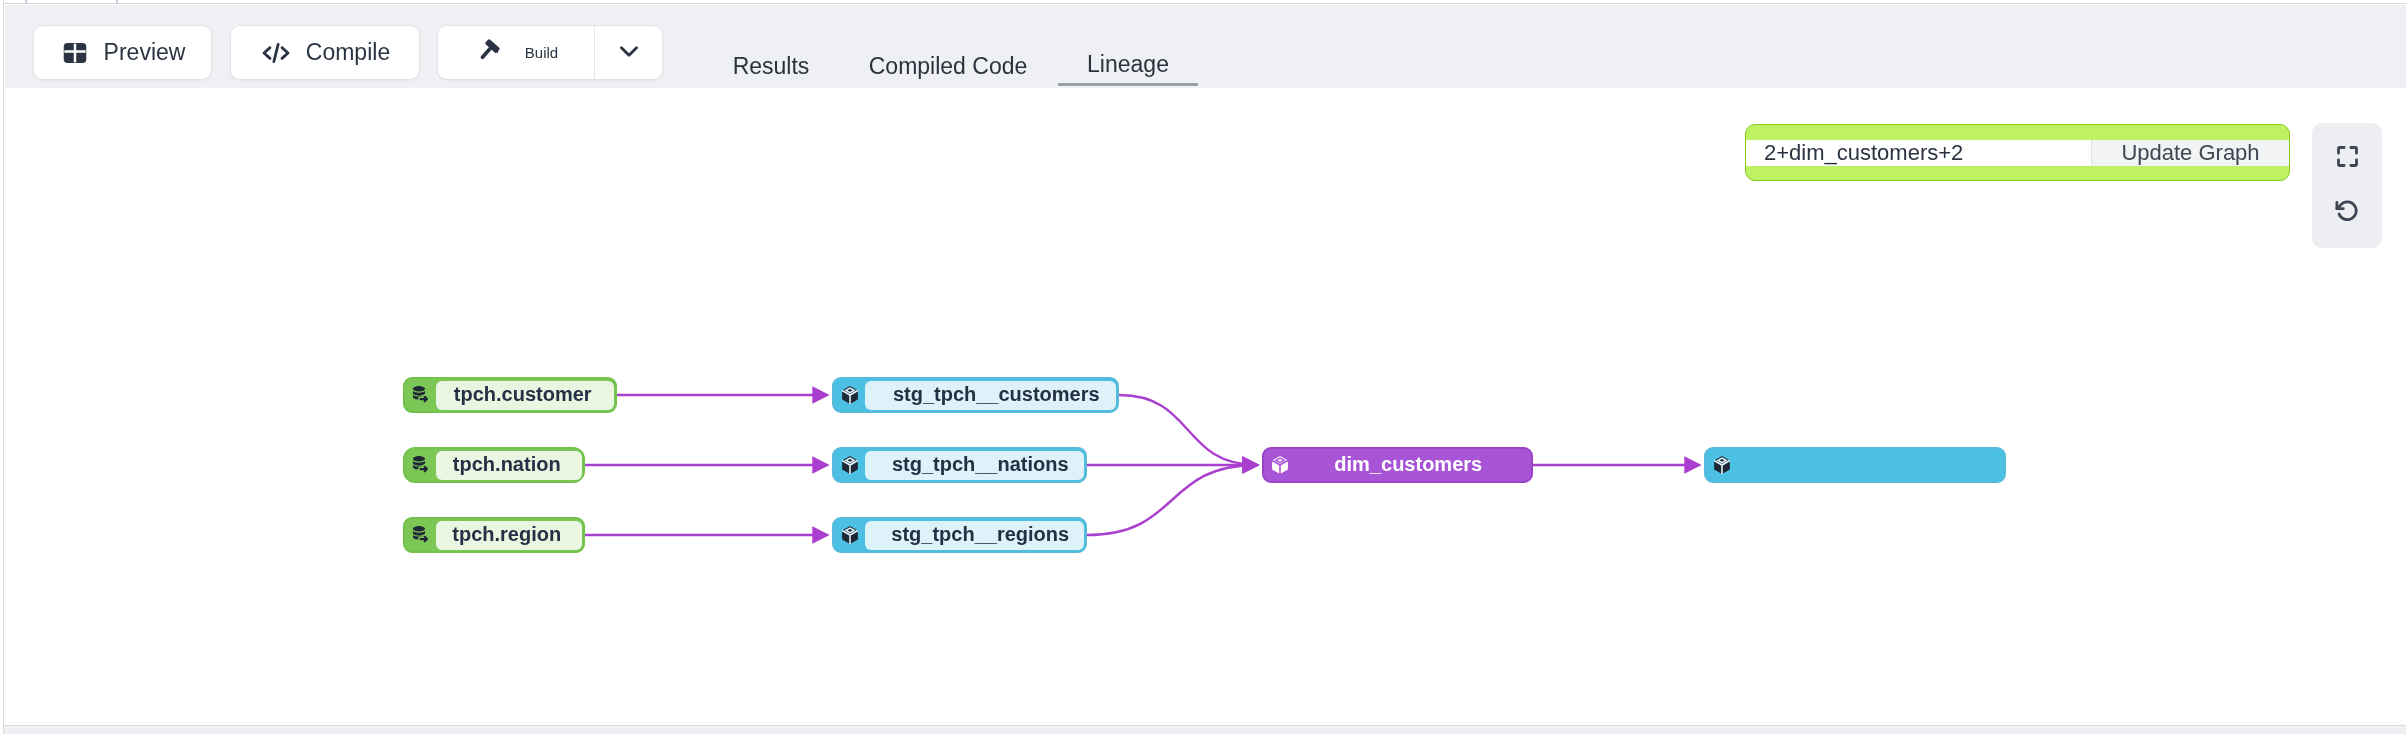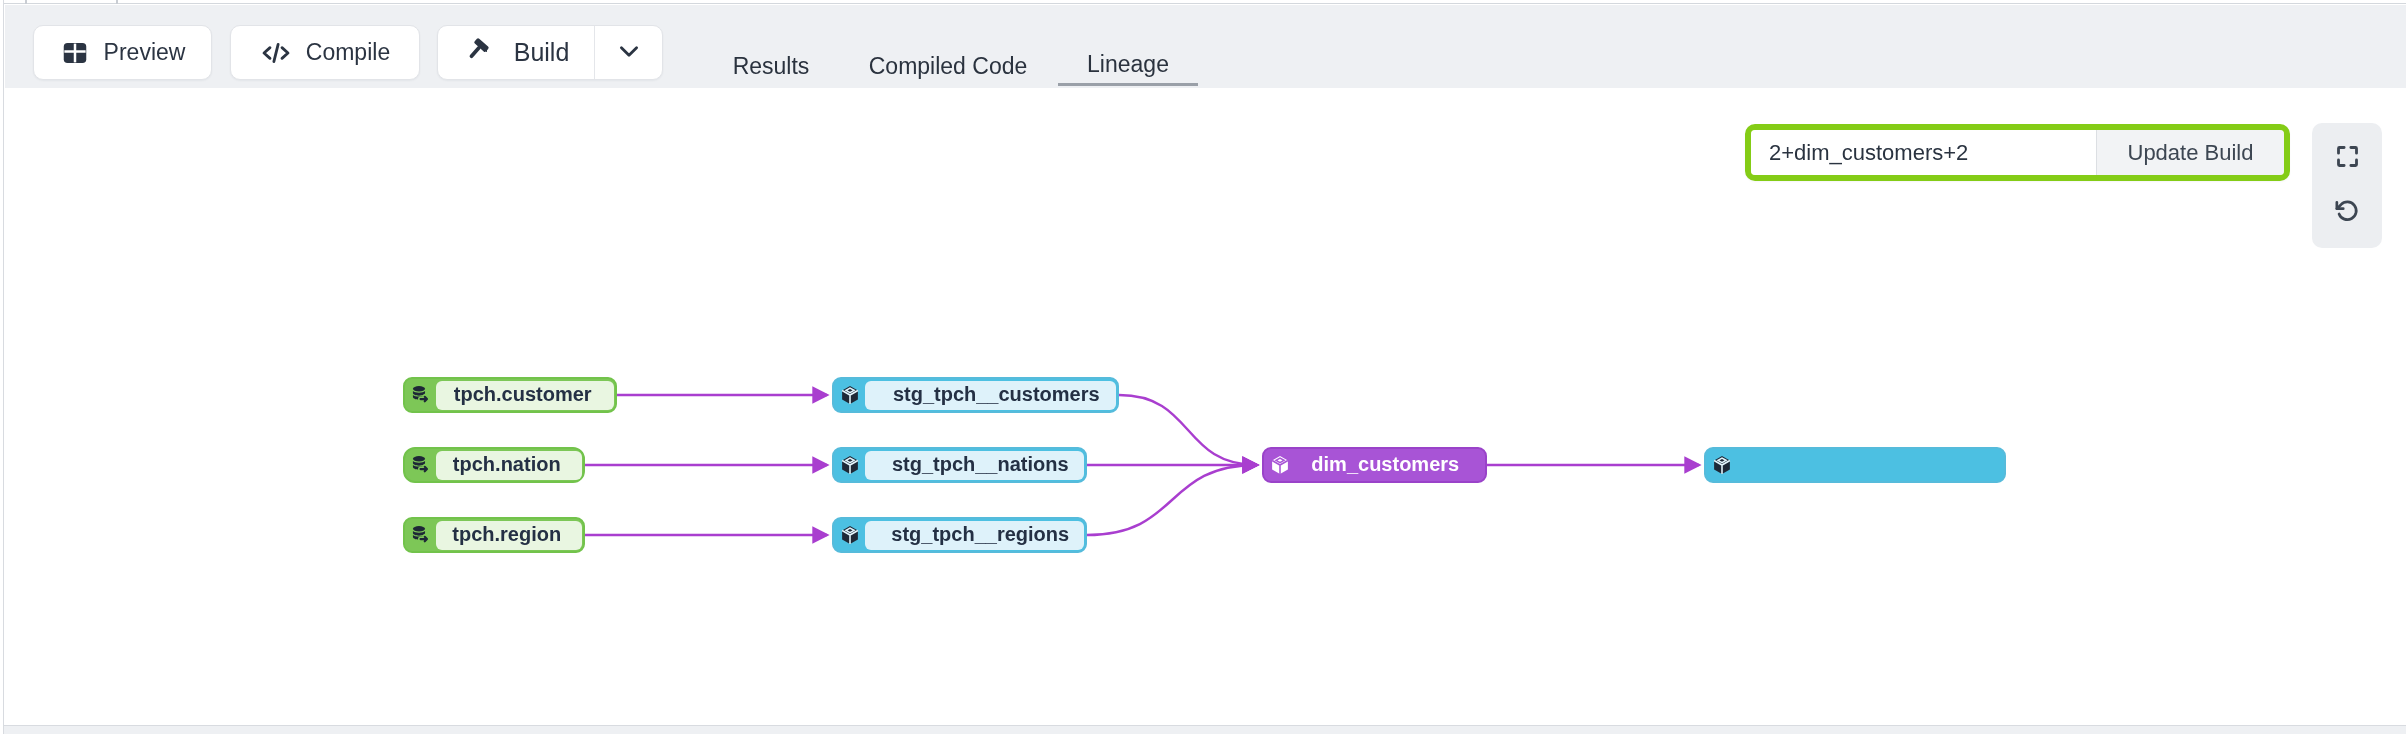--- a/index.html
+++ b/index.html
@@ -16,34 +16,34 @@
   .toolbar { position:absolute; left:5px; top:5px; width:2401px; height:87px; background:#eef0f3; }
   .tb-btn { position:absolute; top:20px; height:55px; background:#ffffff; border:1px solid #e2e4e8;
             border-radius:10px; display:flex; align-items:center; justify-content:center; gap:14px;
             font-size:23px; font-weight:500; color:#2b3442; box-shadow:0 1px 2px rgba(20,30,50,.05); cursor:pointer; }
   .tb-btn svg { display:block; }
   #btn-preview { left:28px;  width:179px; }
   #btn-compile { left:225px; width:190px; }
   .build-group { position:absolute; left:432px; top:20px; width:226px; height:55px; background:#ffffff;
                  border:1px solid #e2e4e8; border-radius:10px; display:flex; box-shadow:0 1px 2px rgba(20,30,50,.05); }
   .build-main { flex:0 0 156px; display:flex; align-items:center; justify-content:center; gap:23px;
-                font-size:25px; font-weight:500; color:#2b3442; cursor:pointer; }
+                font-size:15px; font-weight:500; color:#2b3442; cursor:pointer; }
   .build-caret { flex:1; display:flex; align-items:center; justify-content:center; border-left:1px solid #e4e6ea; cursor:pointer; }
 
   .tab { position:absolute; top:20px; height:40px; display:flex; align-items:center; justify-content:center;
          font-size:23px; font-weight:500; color:#2a323e; cursor:pointer;margin-top:21px; }
   #tab-results { left:706px; width:120px; }
   #tab-compiled { left:838px; width:210px; }
   #tab-lineage { left:1053px; width:140px; border-bottom:3px solid #9aa0a8; }
 
   
   .canvas { position:absolute; left:5px; top:88px; width:2401px; height:637px; background:#ffffff; }
   .selector-group { position:absolute; left:1745px; top:124px; width:545px; height:57px; display:flex;
-                    border:6px solid #84cc16; border-radius:10px; background:#bef264; overflow:hidden;
-                    box-shadow:0 1px 2px rgba(20,30,50,.04); }
+                    border:1px solid #84cc16; border-radius:10px; background:#bef264; overflow:hidden;
+                    box-shadow:0 1px 2px rgba(20,30,50,.04);align-items:center; }
   .selector-input { flex:0 0 345px; border:none; outline:none; font-family:"Liberation Sans",sans-serif;
                     font-size:22px; color:#2a3340; padding:0 18px; background:#ffffff; }
   .update-btn { flex:1; background:#f2f3f5; border:none; border-left:1px solid #dcdfe3; font-family:"Liberation Sans",sans-serif;
                 font-size:22px; color:#3d4652; cursor:pointer; }
   .icon-panel { position:absolute; left:2312px; top:123px; width:70px; height:125px; background:#eceef1; border-radius:10px;
                 display:flex; flex-direction:column; align-items:center; justify-content:space-around; padding:8px 0; }
   .icon-btn { width:54px; height:50px; display:flex; align-items:center; justify-content:center; cursor:pointer; border-radius:8px; }
 
   
   #edge-svg { position:absolute; left:0; top:0; width:2406px; height:734px; pointer-events:none; }
@@ -217,21 +217,21 @@
       <div class="node model" style="left: 832px; top: 517px; width: 255px;">
         <span class="node-icon">
           <svg viewBox="0 0 24 24" width="22" height="22">
             <path class="cube-fill" d="M12 2.2l8.6 4.9v9.8L12 21.8l-8.6-4.9V7.1z"></path>
             <path class="cube-line" d="M3.4 7.1L12 12l8.6-4.9M12 12v9.8"></path>
             <path class="cube-line" d="M7.6 6.9L12 4.4l4.4 2.5L12 9.4z"></path>
           </svg>
         </span>
         <span class="node-label">stg_tpch__regions</span>
       </div>
-      <div class="node model-selected" style="left: 1262px; top: 447px; width: 225px;">
+      <div class="node model-selected" style="left: 1262px; top: 447px; width: 271px;">
         <span class="node-icon">
           <svg viewBox="0 0 24 24" width="22" height="22">
             <path class="cube-fill" d="M12 2.2l8.6 4.9v9.8L12 21.8l-8.6-4.9V7.1z"></path>
             <path class="cube-line" d="M3.4 7.1L12 12l8.6-4.9M12 12v9.8"></path>
             <path class="cube-line" d="M7.6 6.9L12 4.4l4.4 2.5L12 9.4z"></path>
           </svg>
         </span>
         <span class="node-label">dim_customers</span>
       </div>
       <div class="node model" style="left: 1704px; top: 447px; width: 302px;">
@@ -240,21 +240,21 @@
             <path class="cube-fill" d="M12 2.2l8.6 4.9v9.8L12 21.8l-8.6-4.9V7.1z"></path>
             <path class="cube-line" d="M3.4 7.1L12 12l8.6-4.9M12 12v9.8"></path>
             <path class="cube-line" d="M7.6 6.9L12 4.4l4.4 2.5L12 9.4z"></path>
           </svg>
         </span>
       </div>
     </div>
 
   <div class="selector-group">
     <input class="selector-input" type="text" value="2+dim_customers+2" style="">
-    <button class="update-btn">Update Build</button>
+    <button class="update-btn">Update Graph</button>
   </div>
 
   <div class="icon-panel">
     <div class="icon-btn">
       <span>
         <svg viewBox="0 0 24 24" width="27" height="27" fill="none" stroke="#3d4652" stroke-width="2.5" stroke-linecap="round" stroke-linejoin="round">
             <path d="M4 9V4.8A.8.8 0 0 1 4.8 4H9"></path>
             <path d="M15 4h4.2a.8.8 0 0 1 .8.8V9"></path>
             <path d="M20 15v4.2a.8.8 0 0 1-.8.8H15"></path>
             <path d="M9 20H4.8a.8.8 0 0 1-.8-.8V15"></path>

